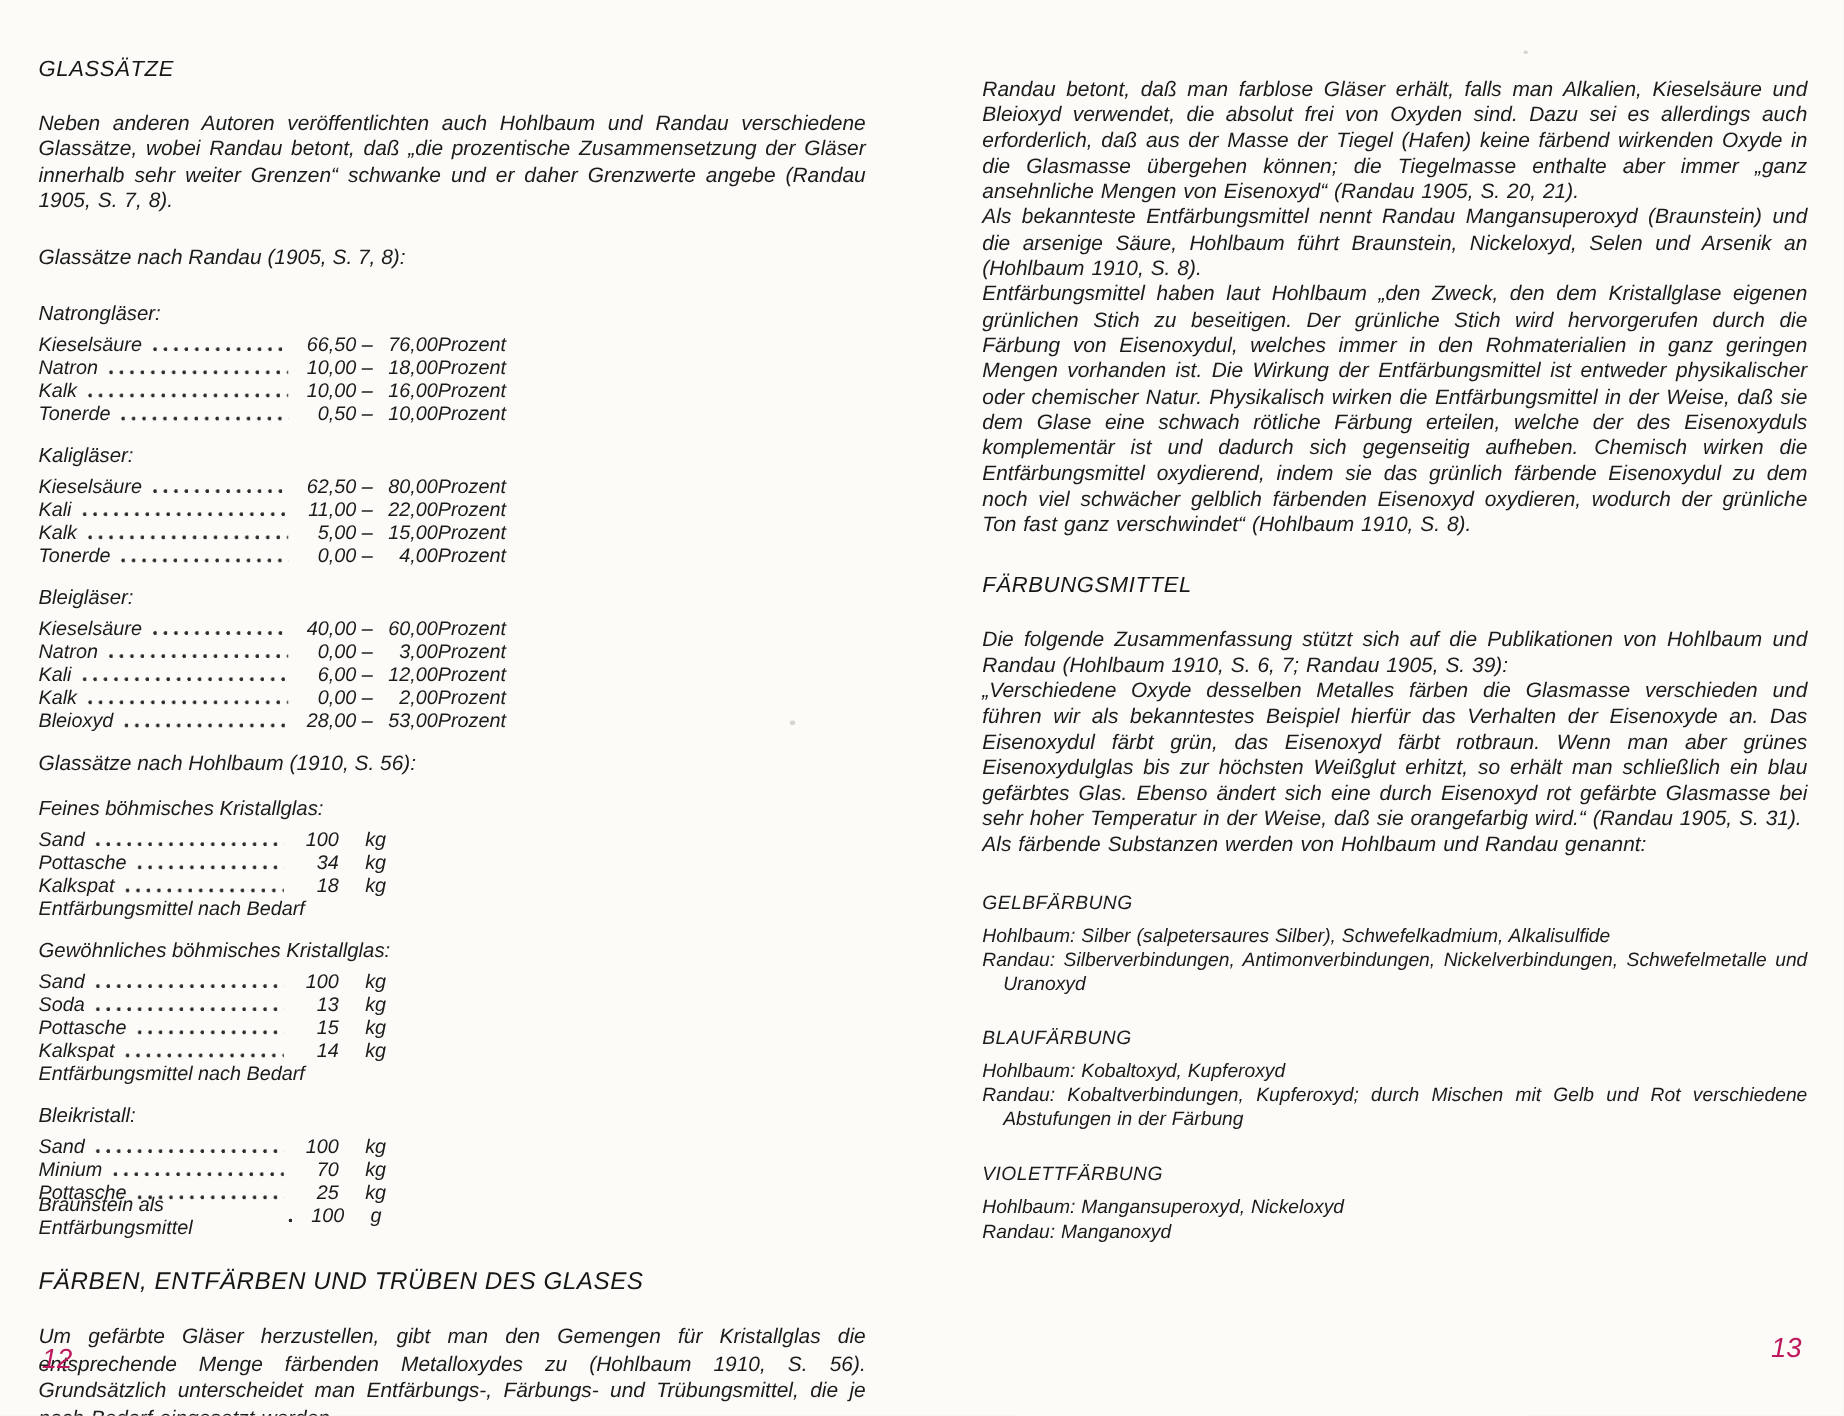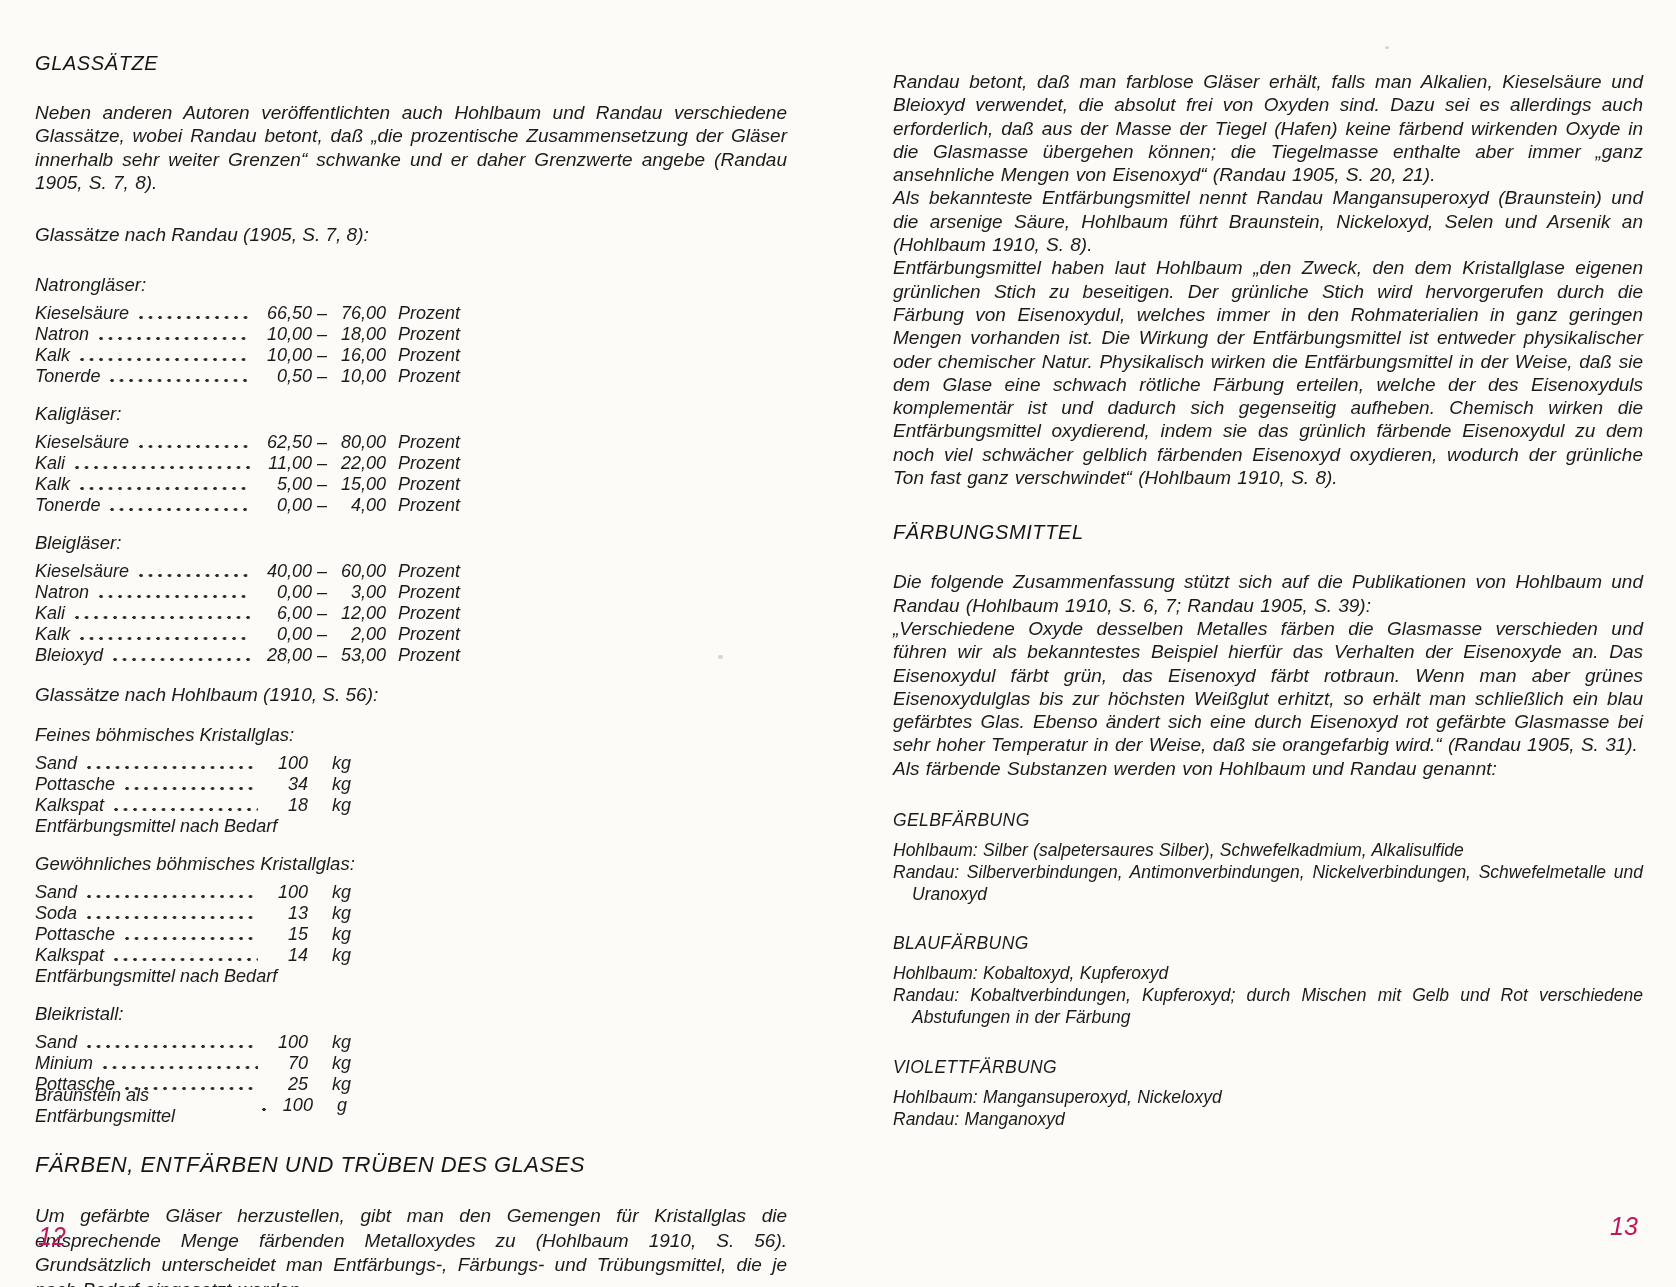--- a/index.html
+++ b/index.html
@@ -46,21 +46,21 @@
   .dots{
     flex:1 1 auto;align-self:flex-end;
     height:5px;margin:0 8px 4px 10px;
     background-image:radial-gradient(circle at 2px 2.5px, #2c2c2c 1.5px, rgba(0,0,0,0) 1.9px);
     background-size:9.5px 5px;background-repeat:repeat-x;
     min-width:8px;
   }
   .vlow{width:54px;text-align:right;white-space:nowrap;}
   .vdash{width:20px;text-align:center;}
   .vhigh{width:54px;text-align:right;white-space:nowrap;}
-  .vunit{padding-left:12px;white-space:nowrap;}
+  .vunit{padding-left:0;white-space:nowrap;}
   .vkg{width:42px;text-align:right;white-space:nowrap;}
   .vunit-kg{width:30px;padding-left:24px;white-space:nowrap;}
   .tbl-note{font-size:18px;line-height:21px;margin:0;}
 
   
   .csec-title{font-size:17.5px;letter-spacing:0.4px;margin:0;}
   .csec-lines{margin-top:9px;}
   .csec-line{
     font-size:17.5px;line-height:21.8px;text-align:justify;
     margin:0;padding-left:19px;text-indent:-19px;word-spacing:0.5px;

